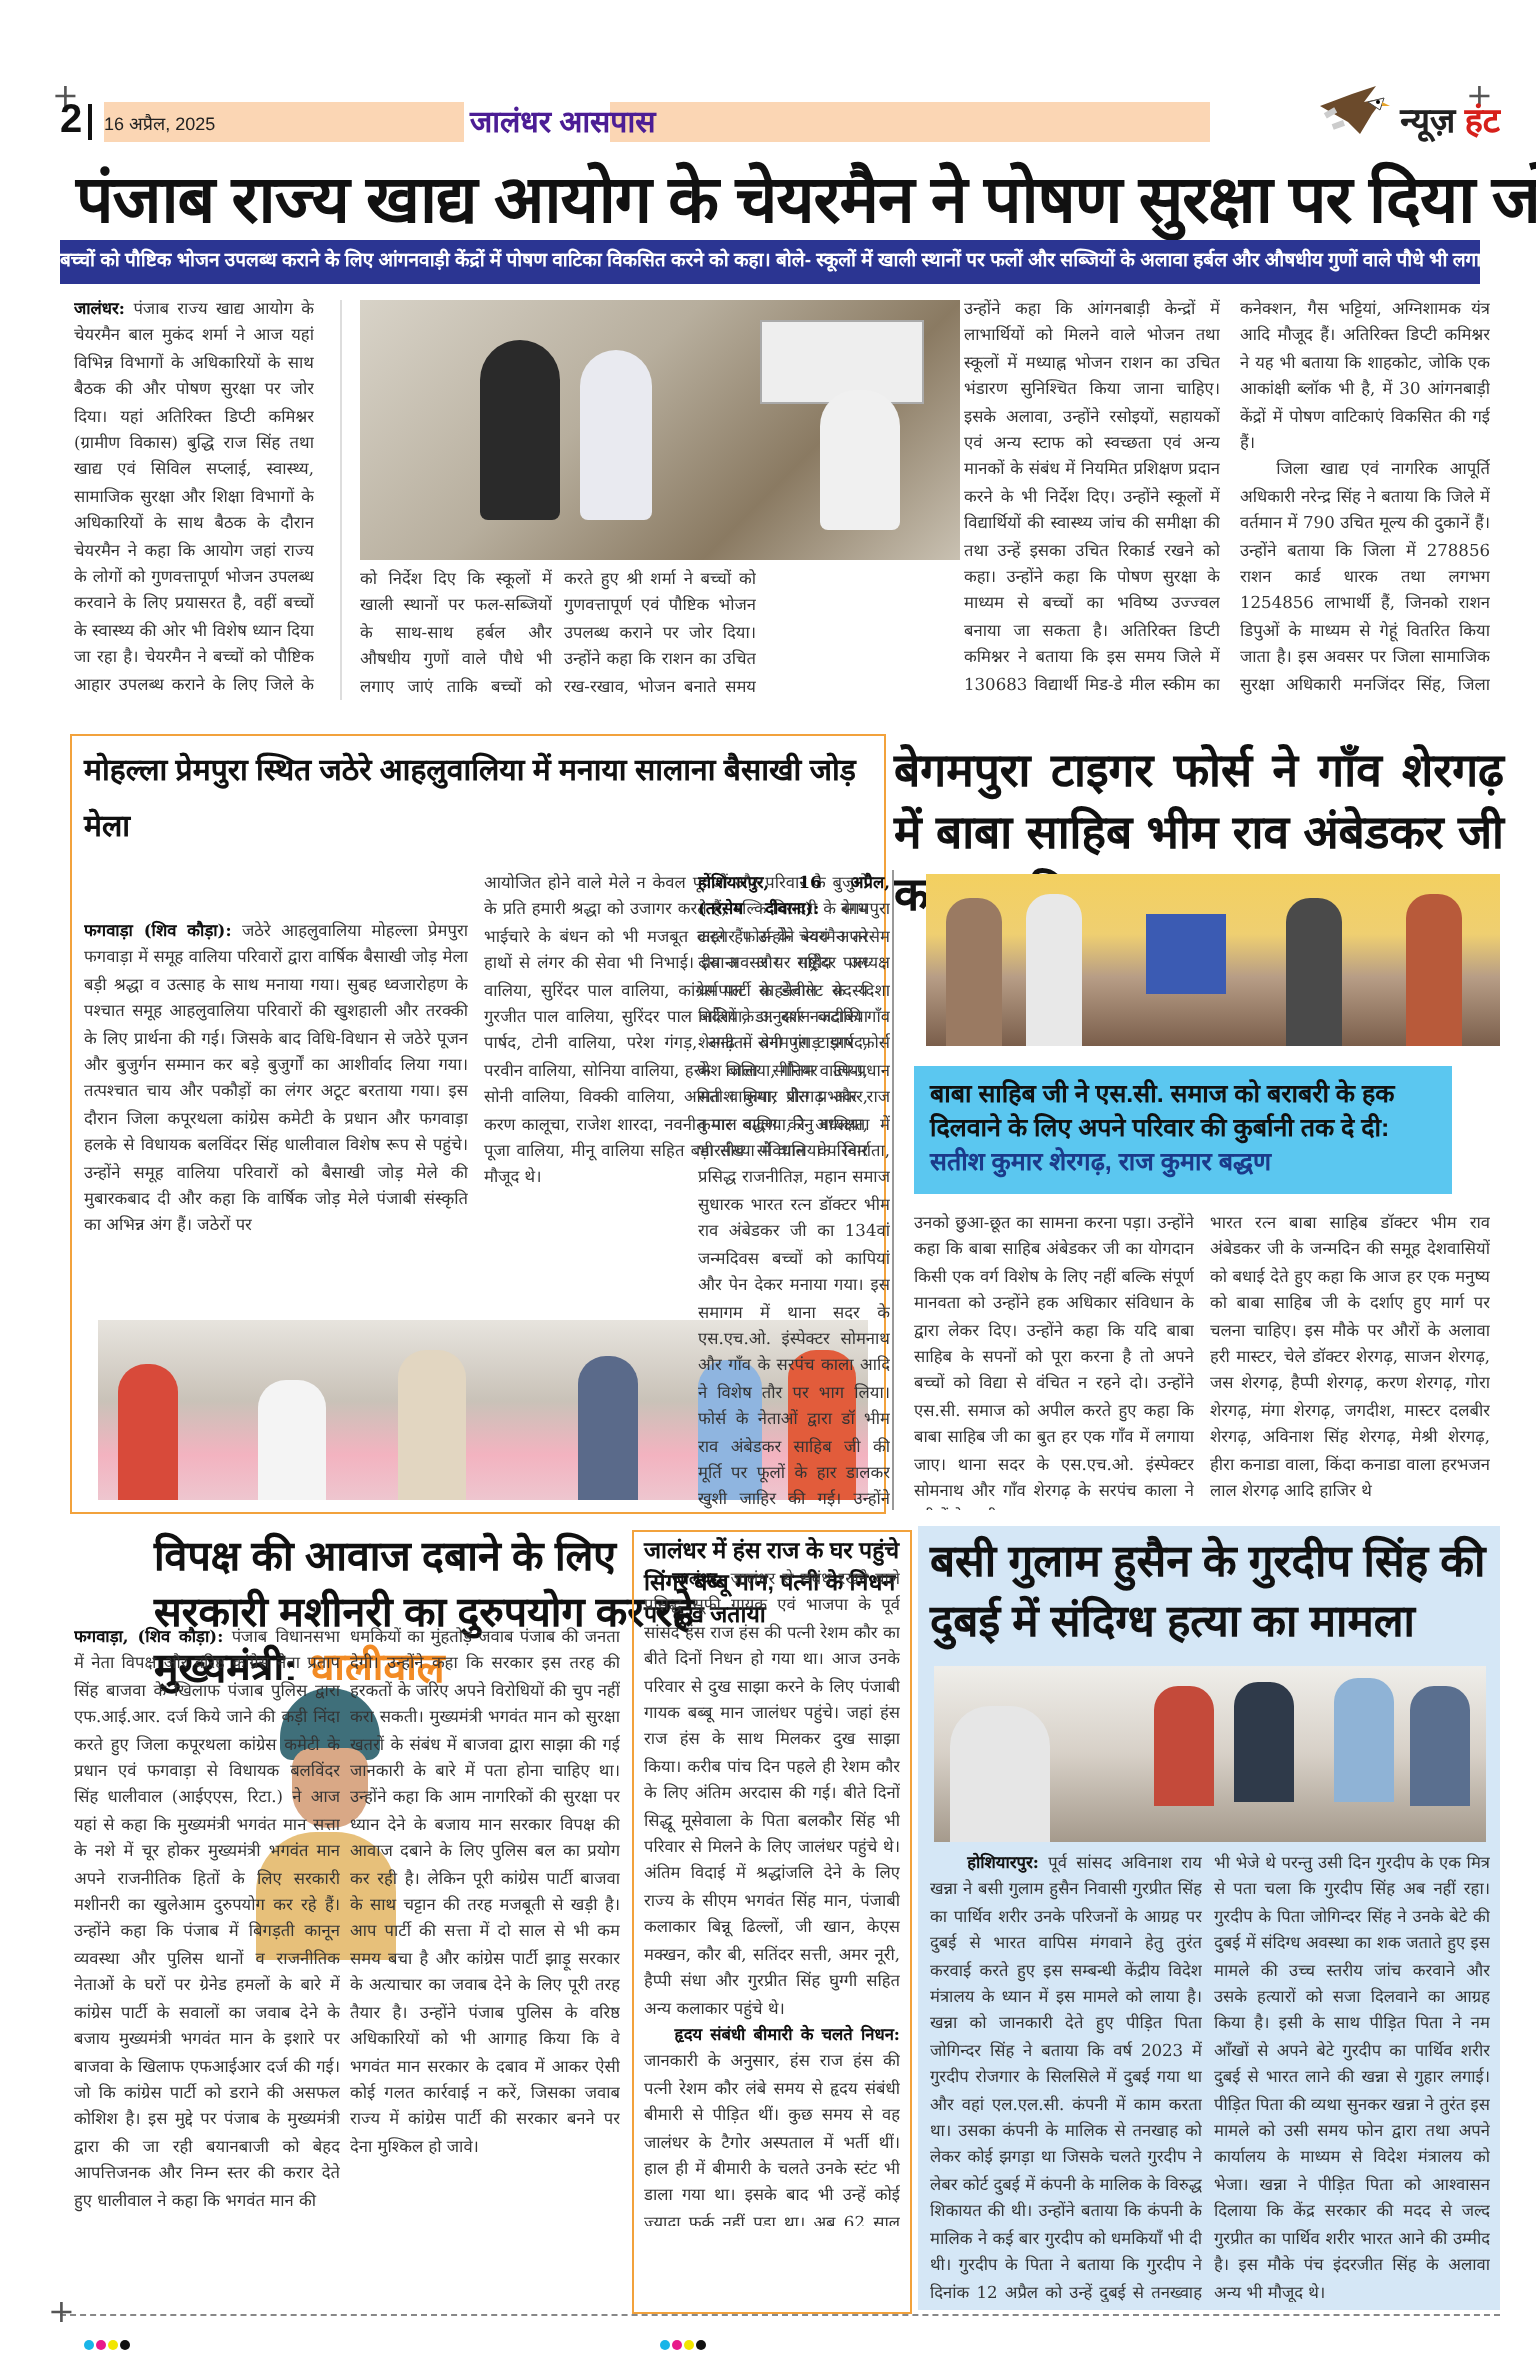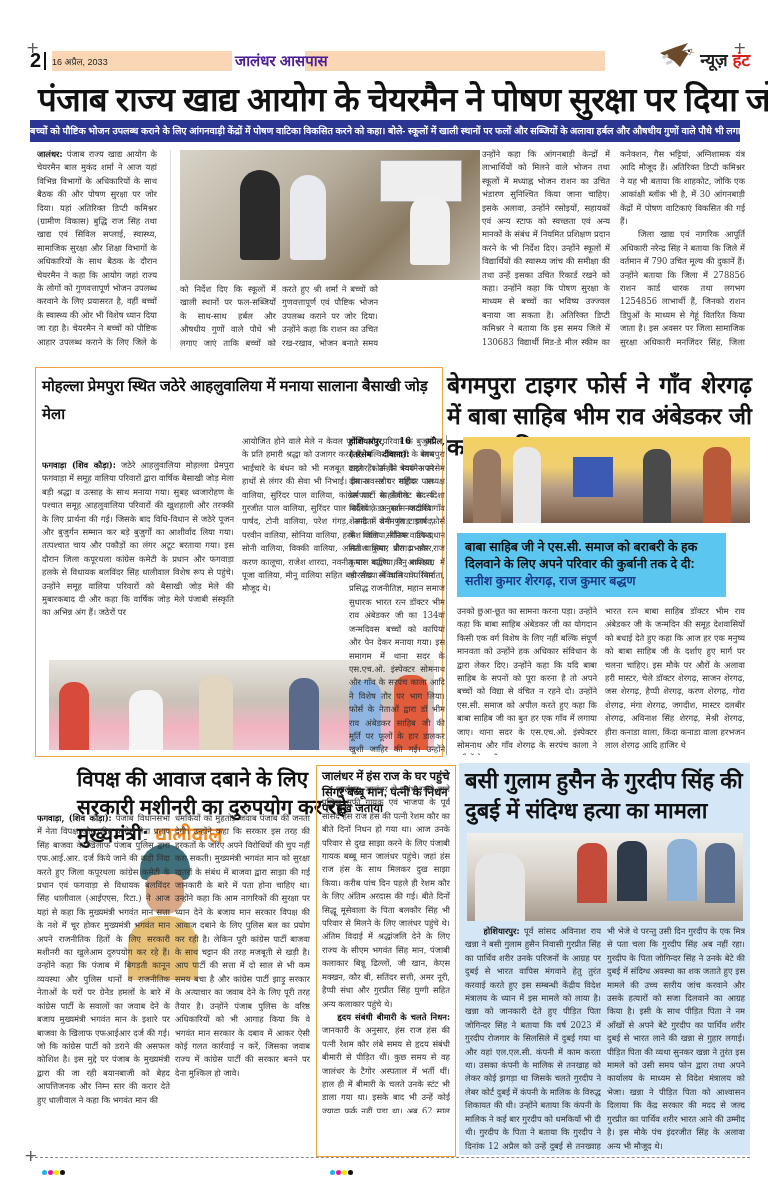--- a/index.html
+++ b/index.html
@@ -37,21 +37,21 @@
 <body>
 
 <div class="reg" style="left:26px;top:40px;">+</div>
 <div class="reg" style="left:733px;top:40px;">+</div>
 
 <div class="abs mast">
   <div class="bar-l"></div>
   <div class="bar-r"></div>
   <span class="pg">2</span>
   <span class="sep"></span>
-  <span class="date">16 अप्रैल, 2033</span>
+  <span class="date">16 अप्रैल, 2025</span>
   <span class="sect">जालंधर आसपास</span>
   <div class="logo">
     <svg class="eagle" viewBox="0 0 42 30">
       <path d="M2 12 L18 6 L30 2 L24 10 L34 8 L28 16 L22 26 L16 20 Z" fill="#6b4a2b"></path>
       <path d="M26 10 L34 8 L32 14 Z" fill="#fff" stroke="#444" stroke-width="0.5"></path>
       <circle cx="31" cy="10" r="1" fill="#000"></circle>
       <path d="M33 10 L37 12 L33 12 Z" fill="#e6a32a"></path>
       <rect x="8" y="20" width="6" height="3" fill="#ccc" transform="rotate(-20 11 21)"></rect>
       <rect x="4" y="14" width="6" height="3" fill="#ccc" transform="rotate(-30 7 15)"></rect>
     </svg>

